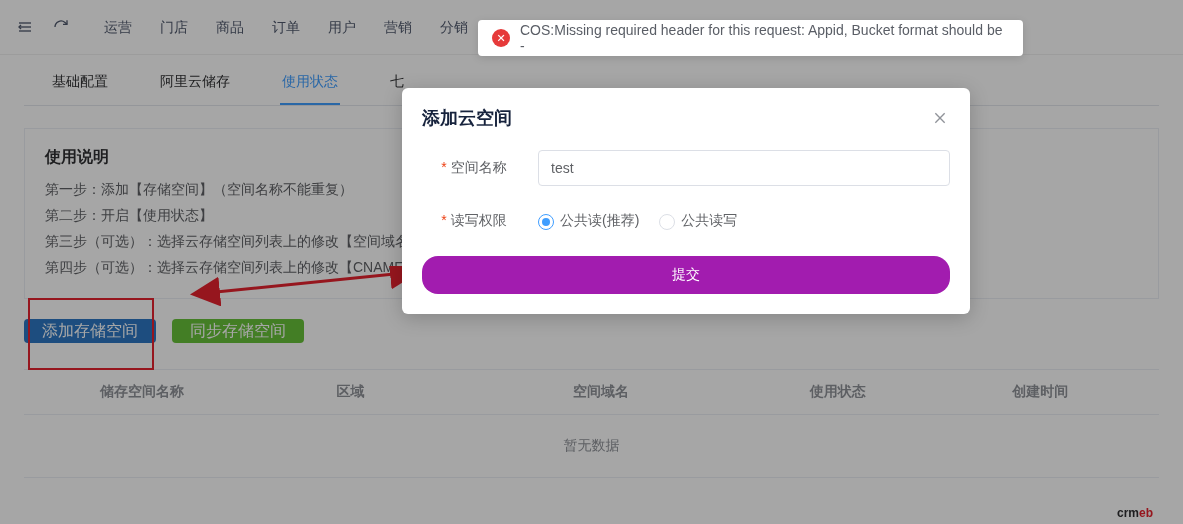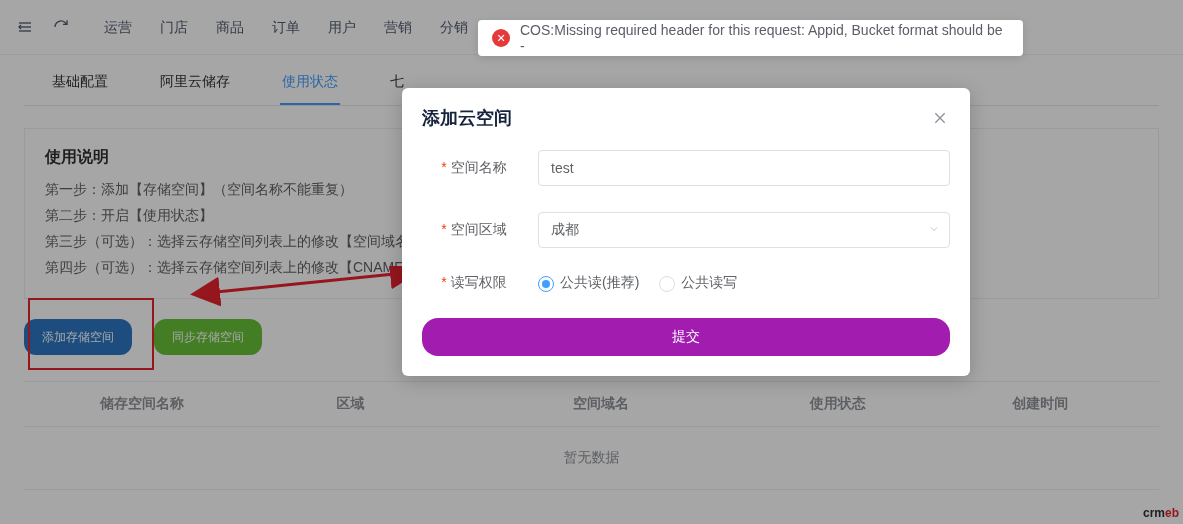--- a/index.html
+++ b/index.html
@@ -77,30 +77,30 @@
       color: #303133;
       margin-bottom: 8px;
       font-size: 16px;
     }
     .panel-line {
       color: #606266;
       line-height: 26px;
     }
     .actions { display: flex; gap: 16px; margin-bottom: 26px; }
     .btn {
-      height: 36px;
+      height: 24px;
       padding: 0 18px;
-      border-radius: 12px;
+      border-radius: 4px;
       border: none;
       cursor: pointer;
-      font-size: 12px;
+      font-size: 16px;
       color: #fff;
     }
     .btn-primary { background: #2d77c4; }
-    .btn-green { background: #67c23a; margin-left: 6px; }
+    .btn-green { background: #67c23a; }
     .highlight-box {
       position: absolute;
       border: 2px solid #e6232e;
       pointer-events: none;
       z-index: 40;
     }
     
     .thead {
       display: flex;
       align-items: center;
@@ -252,21 +252,21 @@
       height: 38px;
       background: #a21caf;
       color: #fff;
       border: none;
       border-radius: 16px;
       cursor: pointer;
       font-size: 14px;
     }
     .brand {
       position: absolute;
-      right: 4px;
+      right: 30px;
       bottom: 4px;
       color: #303133;
       font-size: 12px;
       font-weight: 600;
       z-index: 10;
     }
     .brand .e { color: #e6232e; }
   </style>
 </head>
 <body>
@@ -362,31 +362,20 @@
   </div>
   <div class="modal-body">
 
     <div class="form-row">
       <div class="form-label req">空间名称</div>
       <div class="form-control">
         <input class="input" value="test" style="">
       </div>
     </div>
 
-    <div class="form-row">
-      <div class="form-label req">空间区域</div>
-      <div class="form-control select-wrap">
-        <input class="select" readonly="" value="成都" style="">
-        <span class="select-caret">
-          <svg width="12" height="12" viewBox="0 0 24 24" fill="none" stroke="currentColor" stroke-width="2">
-              <polyline points="6 9 12 15 18 9"></polyline>
-            </svg>
-        </span>
-      </div>
-    </div>
 
     <div class="form-row">
       <div class="form-label req">读写权限</div>
       <div class="form-control radios">
         <label class="radio checked">
           <span class="circle"></span>
           <span>公共读(推荐)</span>
         </label>
         <label class="radio">
           <span class="circle"></span>

